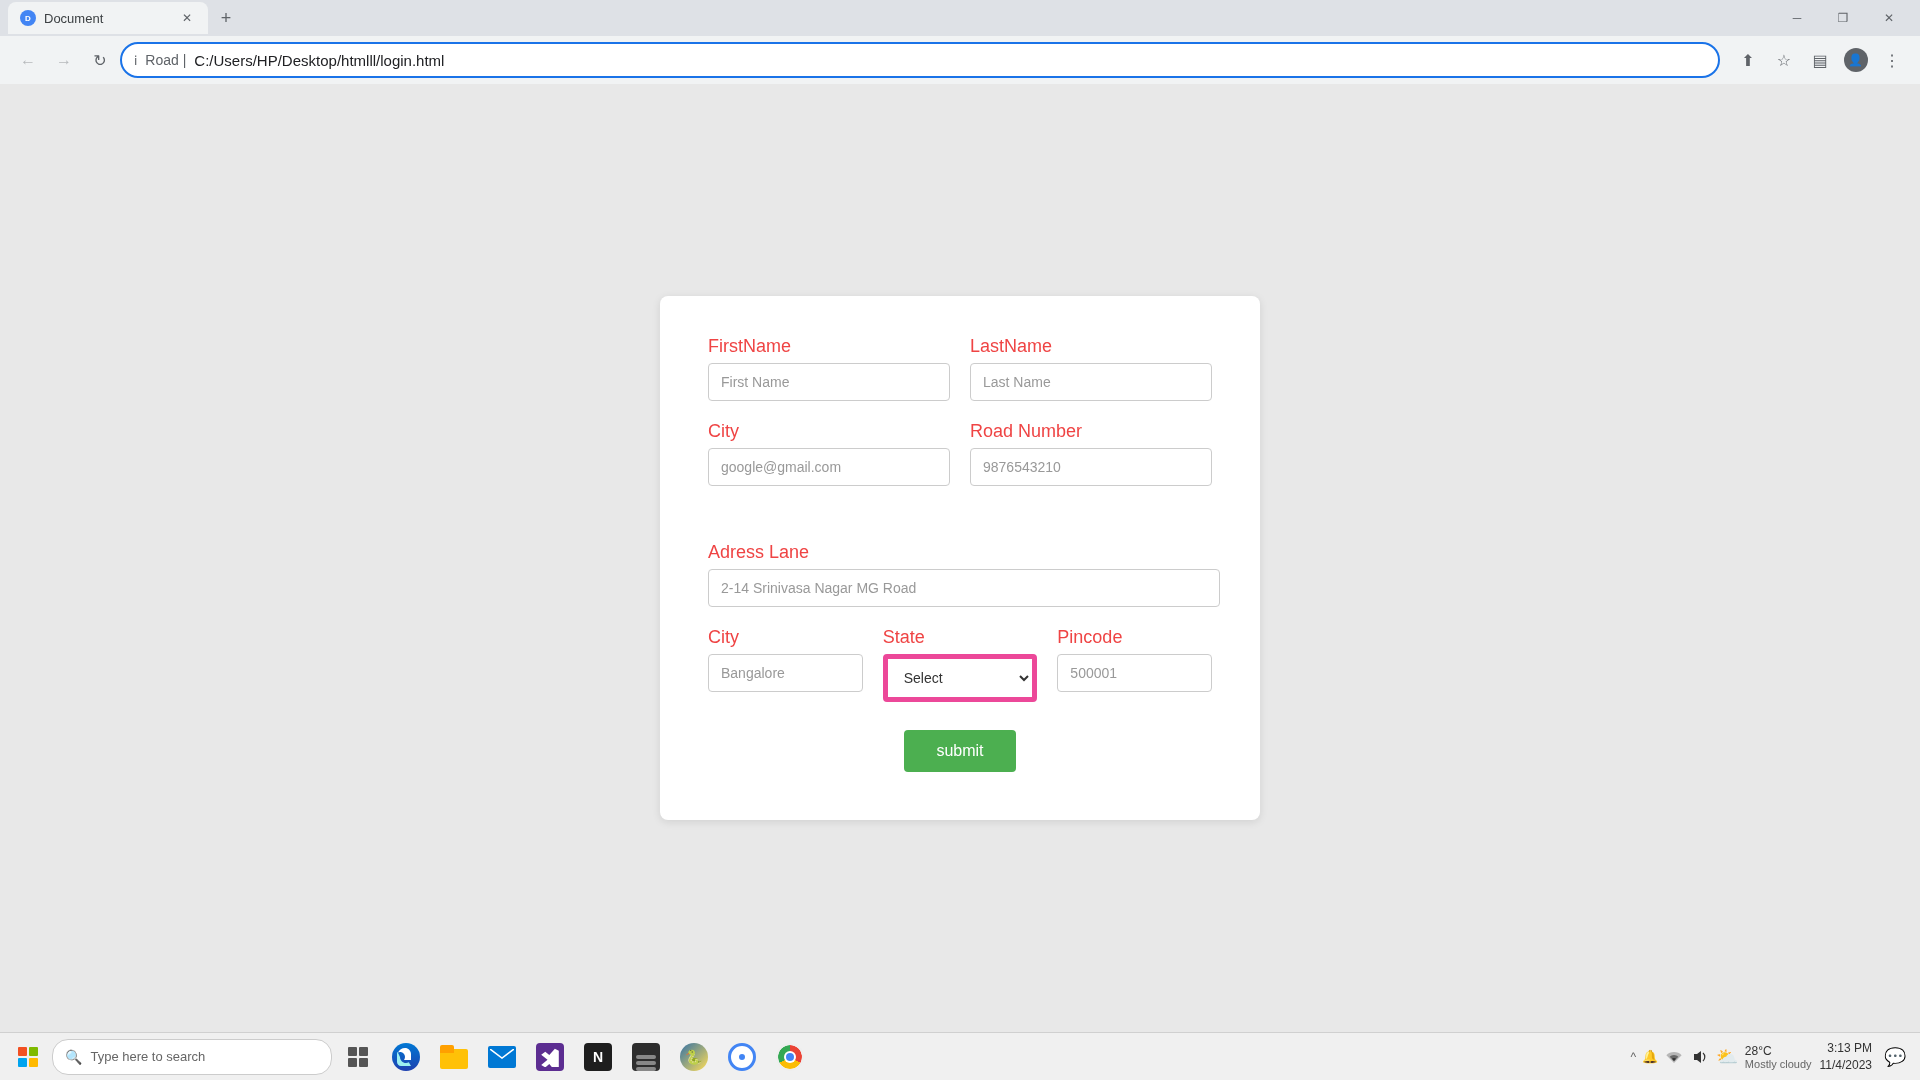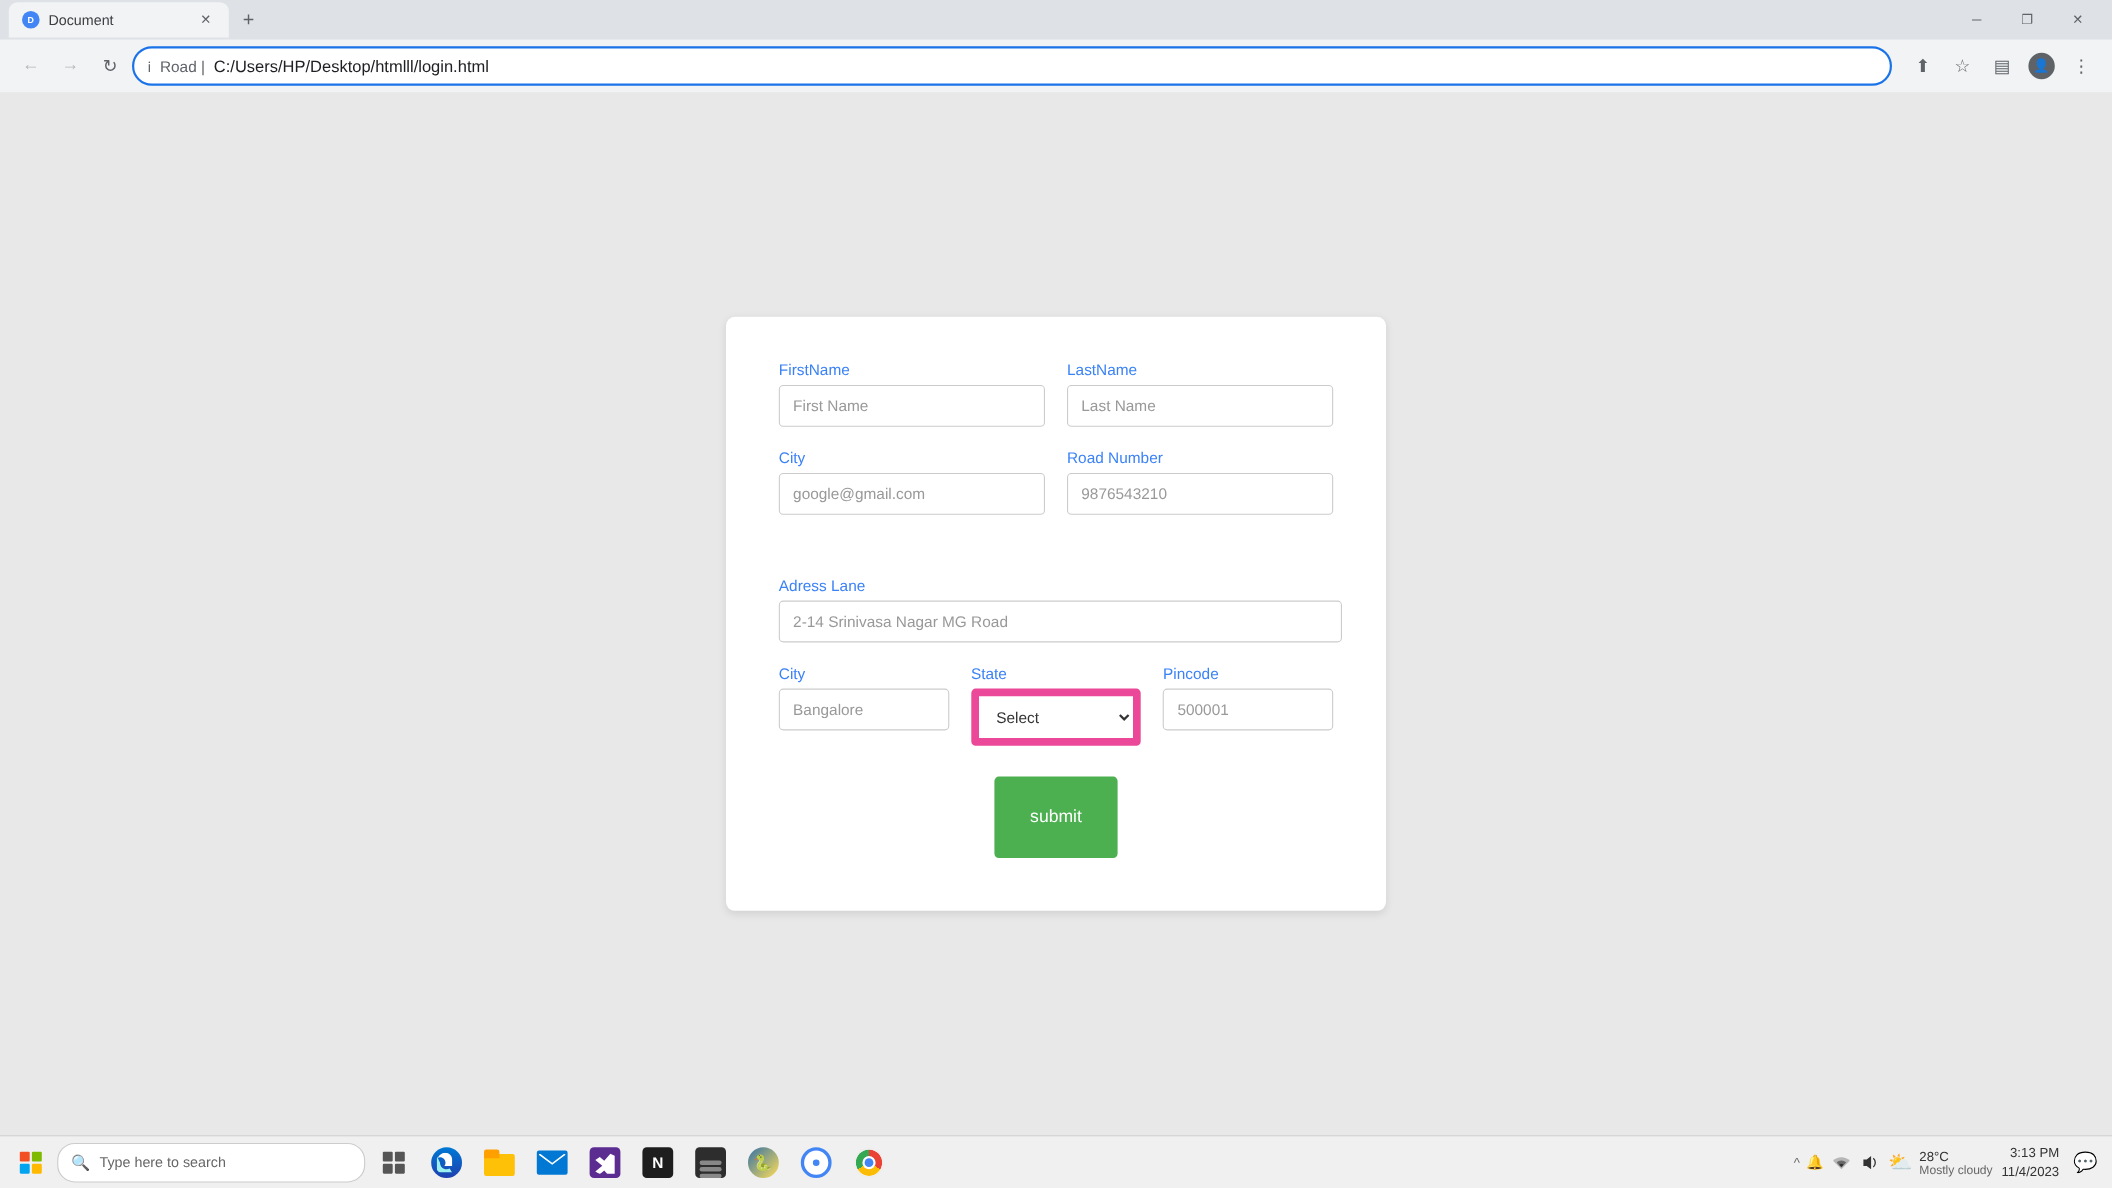--- a/index.html
+++ b/index.html
@@ -195,41 +195,41 @@
       gap: 6px;
     }
 
     .form-group.full-width {
       flex: none;
       width: 100%;
       margin-top: 36px;
     }
 
     .form-label {
-      font-size: 14px;
-      color: #3b82f6;
+      font-size: 18px;
+      color: #ef4444;
       font-weight: normal;
     }
 
     .form-input {
       border: 1px solid #ccc;
       border-radius: 4px;
       padding: 10px 12px;
       font-size: 14px;
       color: #333;
       outline: none;
       width: 100%;
     }
 
     .form-input::placeholder {
       color: #999;
     }
 
     .form-select {
-      border: 7px solid #ec4899;
+      border: 5px solid #ec4899;
       border-radius: 4px;
       padding: 10px 12px;
       font-size: 14px;
       color: #333;
       outline: none;
       width: 100%;
       background: white;
       cursor: pointer;
       appearance: auto;
     }
@@ -238,21 +238,21 @@
       display: flex;
       justify-content: center;
       margin-top: 28px;
     }
 
     .submit-btn {
       background: #4caf50;
       color: white;
       border: none;
       border-radius: 4px;
-      padding: 28px 32px;
+      padding: 12px 32px;
       font-size: 16px;
       cursor: pointer;
       font-weight: normal;
     }
 
     
     .taskbar {
       position: fixed;
       bottom: 0;
       left: 0;

